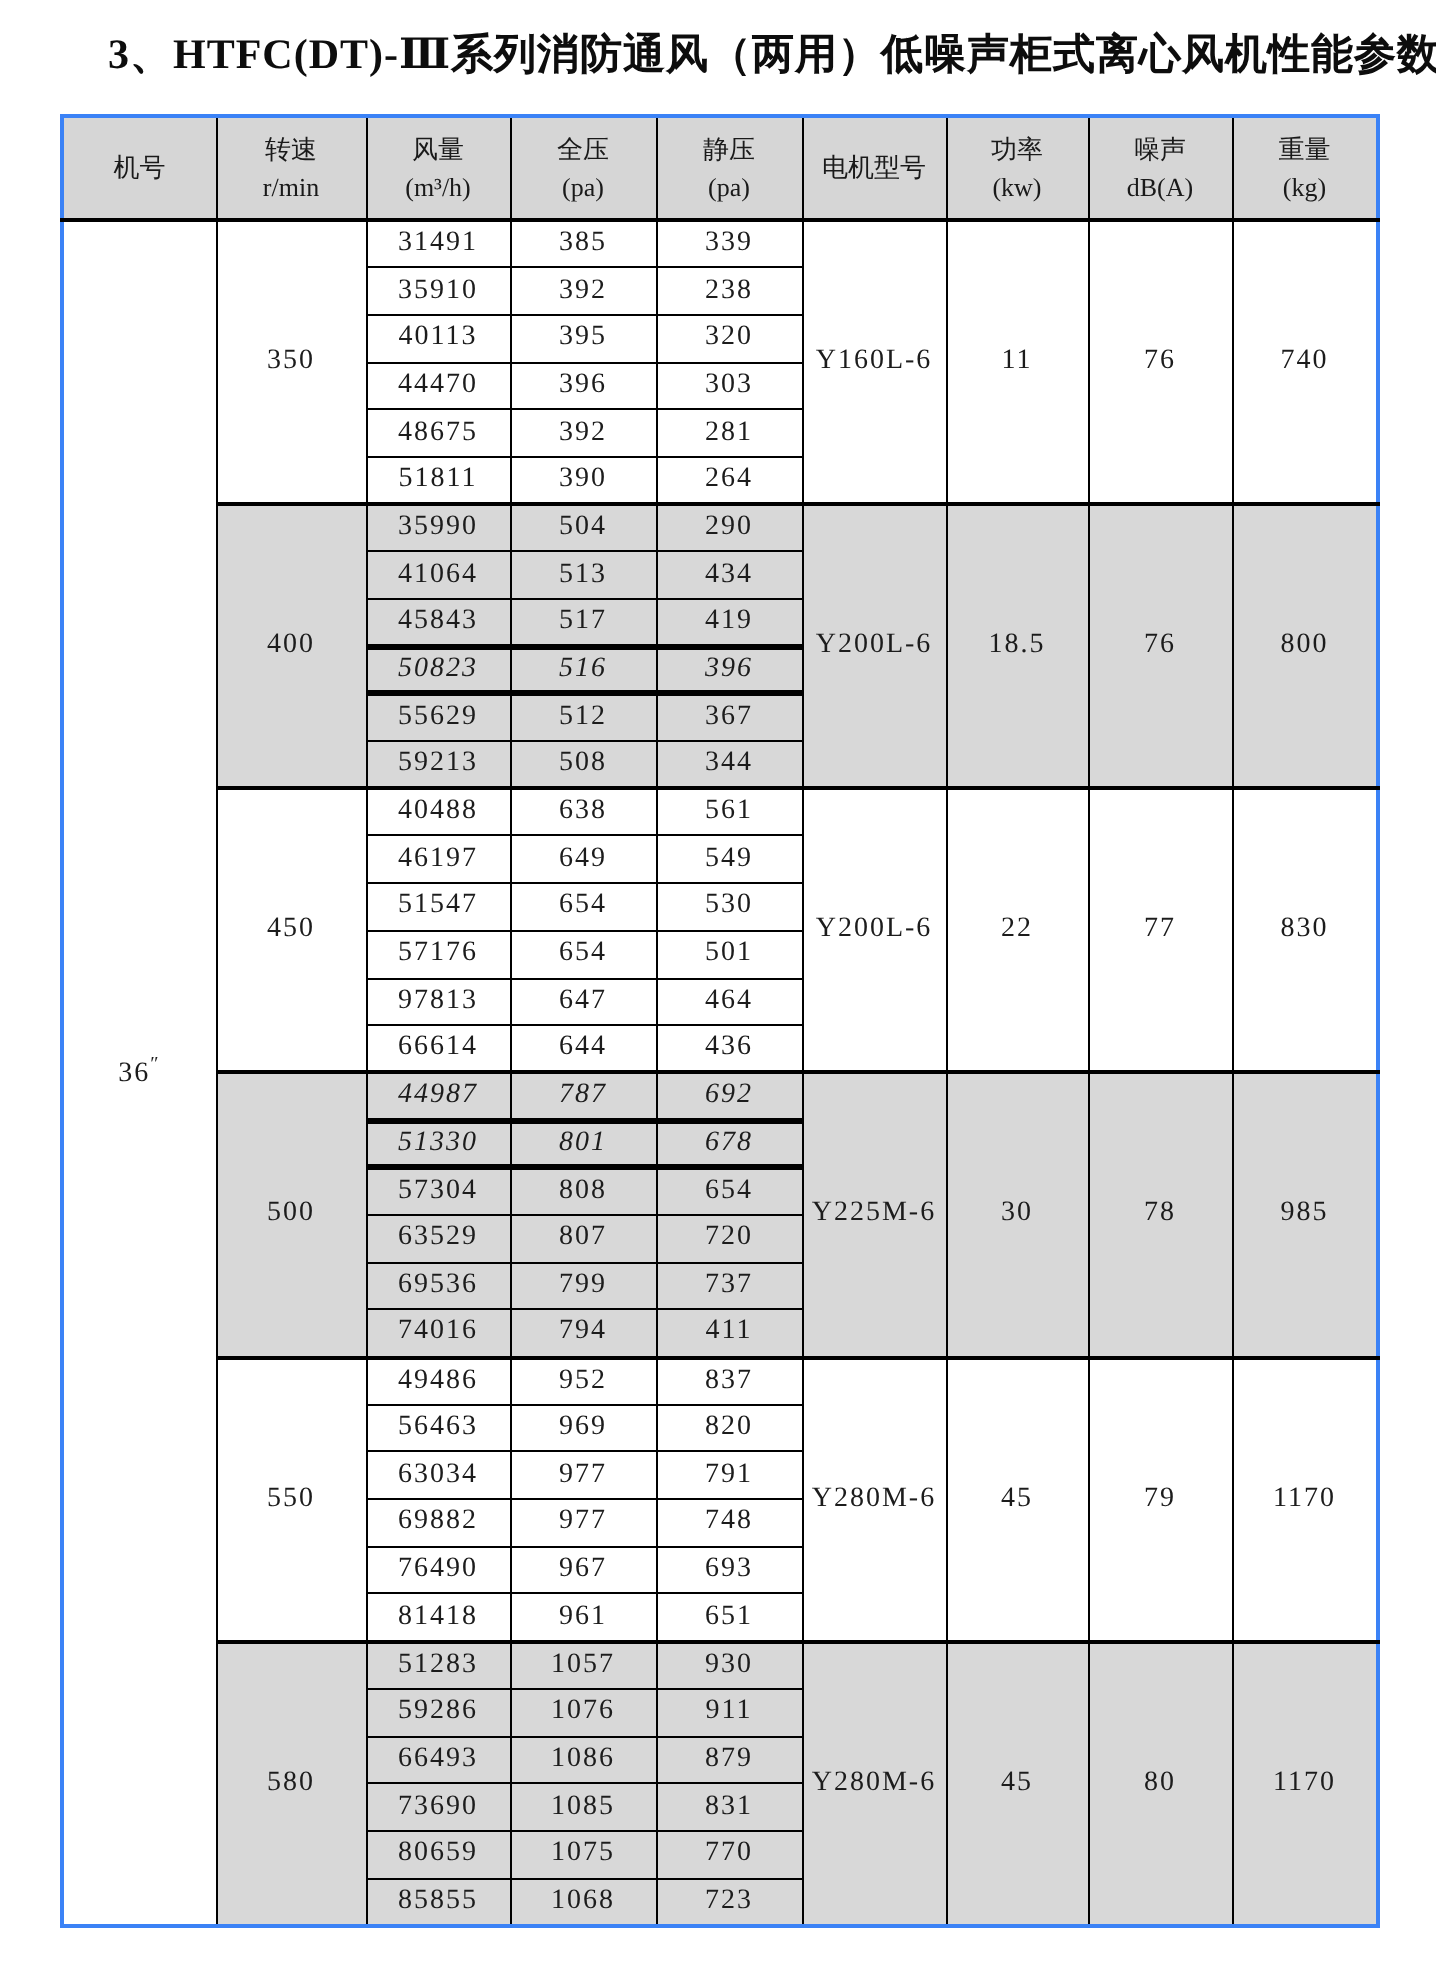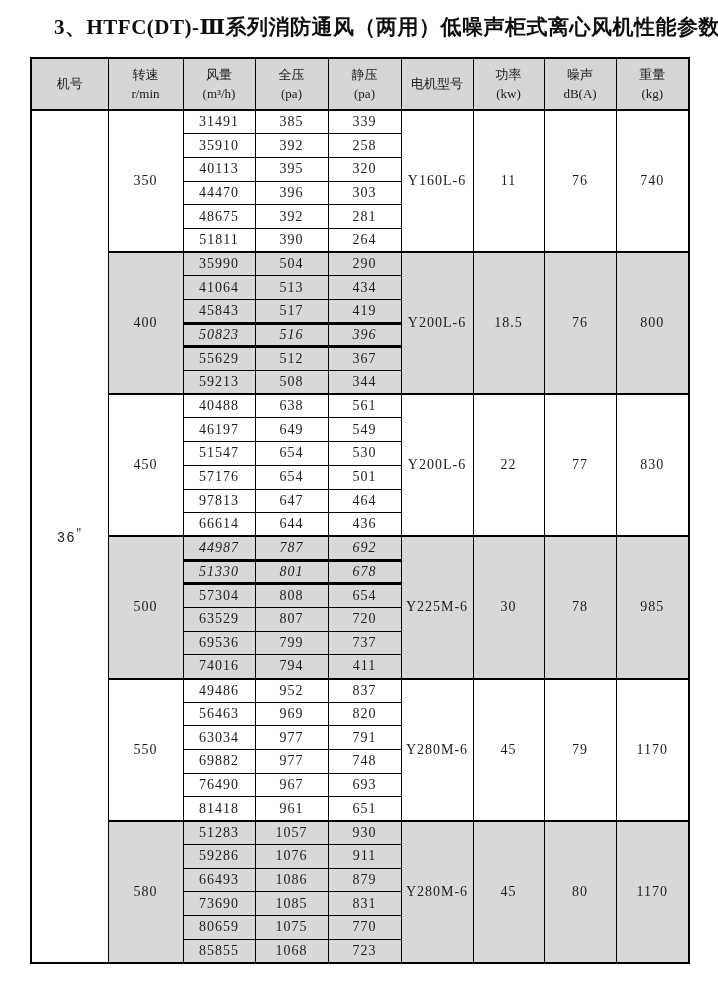--- a/index.html
+++ b/index.html
@@ -24,21 +24,21 @@
     white-space: nowrap;
     color: #0d0d0d;
   }
   table.fan-table {
     position: absolute;
     left: 30px;
     top: 57px;
     width: 658px;
     border-collapse: collapse;
     table-layout: fixed;
-    border: 2px solid #000000;
+    border: 2px solid #3b82f6;
   }
   .fan-table th, .fan-table td {
     border: 1px solid #000;
     text-align: center;
     vertical-align: middle;
     padding: 0;
     overflow: hidden;
   }
   .fan-table thead th {
     height: 52px;
@@ -49,21 +49,21 @@
     color: #1a1a1a;
   }
   .fan-table tbody td {
     height: 23.7px;
     font-size: 14px;
     letter-spacing: 1px;
     color: #1c1c1c;
     background: #ffffff;
   }
   .fan-table tbody tr.shaded td { background: var(--shade, #d8d8d8); }
-  .fan-table td.machine-cell { background: #ffffff !important; font-size: 14px; font-family: Liberation Mono, monospace; }
+  .fan-table td.machine-cell { background: #ffffff !important; font-size: 14px; }
   .fan-table td.machine-cell sup { font-size: 10px; }
   .fan-table tbody tr.group-start td { border-top-width: 2px; margin-top: 24px; }
   .fan-table tbody td.em-top { border-top-width: 3px; }
   .fan-table tbody td.em-bottom { border-bottom-width: 3px; font-style: italic; }
 </style>
 </head>
 <body>
 
 <div class="page">
 
@@ -129,21 +129,21 @@
           <td>385</td>
           <td>339</td>
           <td rowspan="6">Y160L-6</td>
           <td rowspan="6">11</td>
           <td rowspan="6">76</td>
           <td rowspan="6">740</td>
         </tr>
         <tr class="plain">
           <td>35910</td>
           <td>392</td>
-          <td>258</td>
+          <td>238</td>
         </tr>
         <tr class="plain">
           <td>40113</td>
           <td>395</td>
           <td>320</td>
         </tr>
         <tr class="plain">
           <td>44470</td>
           <td>396</td>
           <td>303</td>

